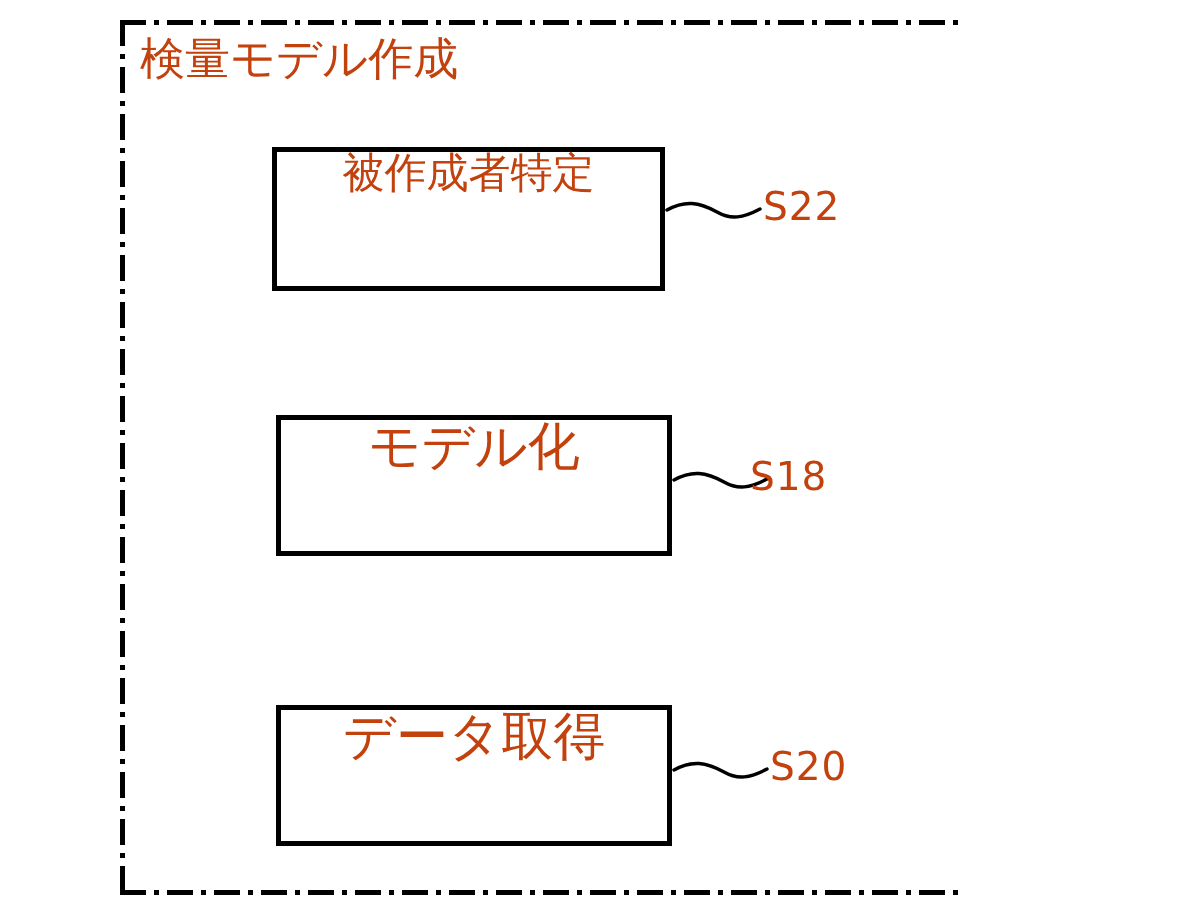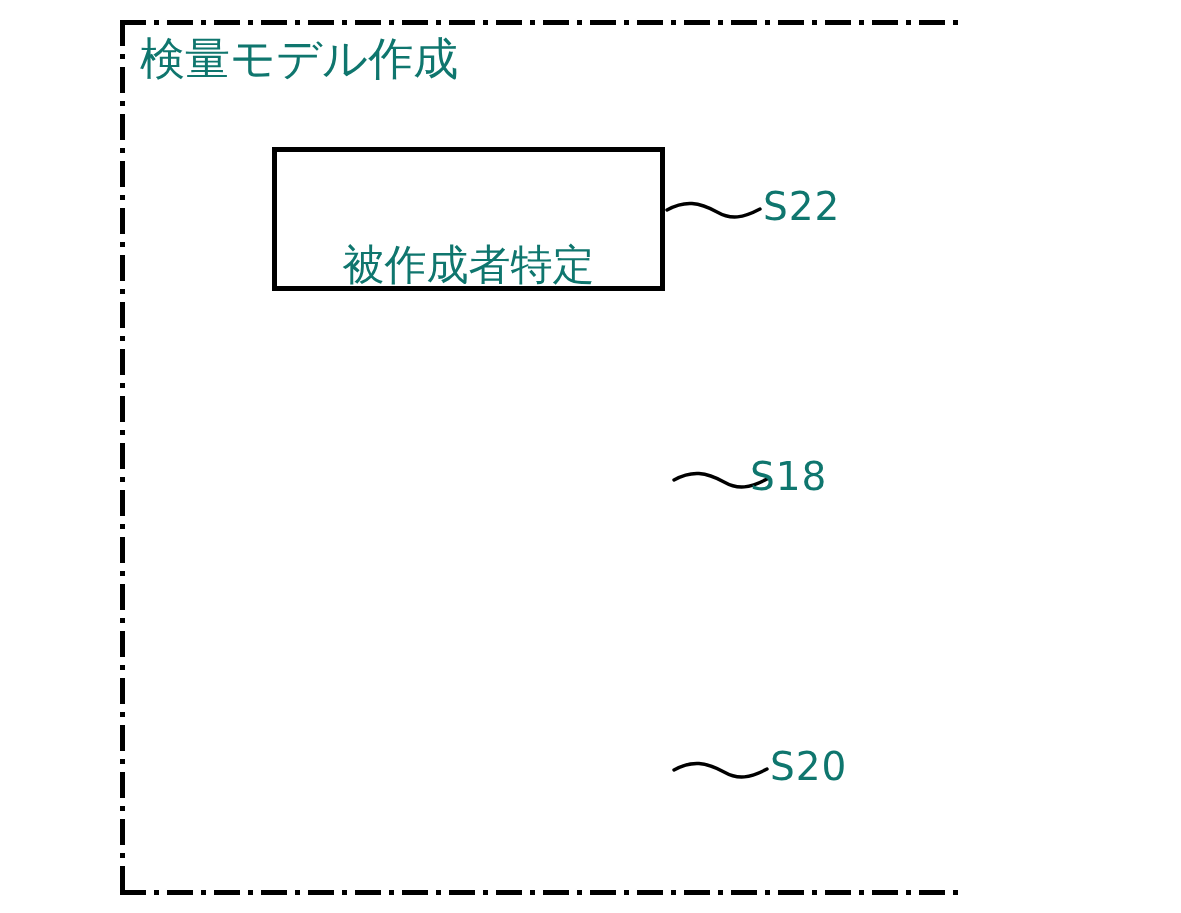--- a/index.html
+++ b/index.html
@@ -7,21 +7,21 @@
     padding: 0;
     background: #ffffff;
   }
   #figure {
     position: relative;
     width: 959px;
     height: 913px;
     background: #ffffff;
     overflow: hidden;
     font-family: "DejaVu Sans", sans-serif;
-    color: #0f766e;
+    color: #c2410c;
   }
 
   
   .outer-scope {
     position: absolute;
     left: 120px;
     top: 20px;
     width: 850px;
     height: 875px;
     box-sizing: border-box;
@@ -66,21 +66,21 @@
     white-space: nowrap;
   }
 
   
   .process-box {
     position: absolute;
     box-sizing: border-box;
     border: 5px solid #000000;
     background: #ffffff;
     display: flex;
-    align-items: flex-end;
+    align-items: flex-start;
     justify-content: center;
   }
   .process-box .box-label {
     white-space: nowrap;
     line-height: 1;
   }
 
   #box-s22 { left: 272px; top: 147px; width: 393px; height: 144px; }
   #box-s22 .box-label { font-size: 42px; }
 
@@ -136,27 +136,33 @@
   <div class="process-box" id="box-s22">
     <span class="box-label">被作成者特定</span>
   </div>
   <div class="leader" id="leader-s22">
     <svg viewBox="0 0 105 40" xmlns="http://www.w3.org/2000/svg">
       <path d="M2,20 C20,10 34,12 52,22 C66,30 78,28 95,19" fill="none" stroke="#000000" stroke-width="3.4" stroke-linecap="round"></path>
     </svg>
   </div>
   <div class="step-label" id="label-s22">S22</div>
 
+  <div class="process-box" id="box-s18">
+    <span class="box-label">モデル化</span>
+  </div>
   <div class="leader" id="leader-s18">
     <svg viewBox="0 0 105 40" xmlns="http://www.w3.org/2000/svg">
       <path d="M2,20 C20,10 34,12 52,22 C66,30 78,28 95,19" fill="none" stroke="#000000" stroke-width="3.4" stroke-linecap="round"></path>
     </svg>
   </div>
   <div class="step-label" id="label-s18">S18</div>
 
+  <div class="process-box" id="box-s20">
+    <span class="box-label">データ取得</span>
+  </div>
   <div class="leader" id="leader-s20">
     <svg viewBox="0 0 105 40" xmlns="http://www.w3.org/2000/svg">
       <path d="M2,20 C20,10 34,12 52,22 C66,30 78,28 95,19" fill="none" stroke="#000000" stroke-width="3.4" stroke-linecap="round"></path>
     </svg>
   </div>
   <div class="step-label" id="label-s20">S20</div>
 
   <div class="leader" id="leader-s16">
     <svg viewBox="0 0 95 40" xmlns="http://www.w3.org/2000/svg">
       <path d="M2,20 C18,9 31,11 47,21 C60,29 71,28 88,19" fill="none" stroke="#000000" stroke-width="3.4" stroke-linecap="round" stroke-dasharray="13 6 3 6"></path>

